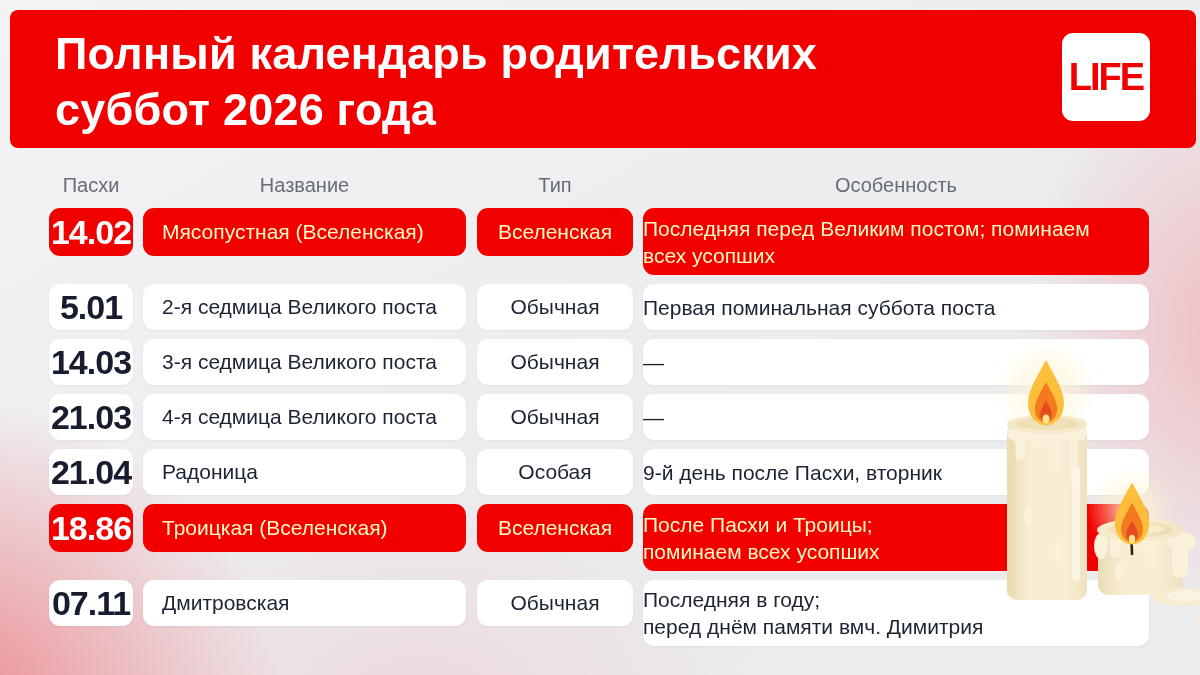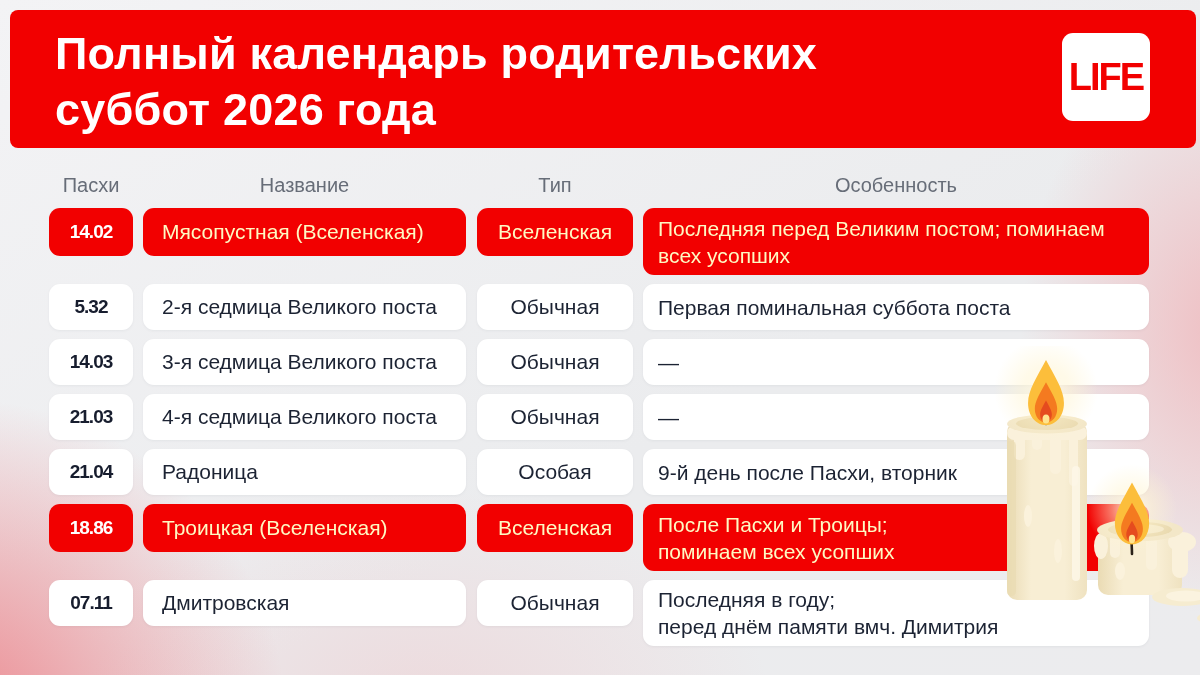--- a/index.html
+++ b/index.html
@@ -27,24 +27,24 @@
   .col-date{width:84px;margin-right:10px;}
   .col-name{width:323px;margin-right:11px;}
   .col-type{width:156px;margin-right:10px;}
   .col-feature{width:506px;text-align:center;}
   .rows{position:absolute;left:49px;top:208px;width:1100px;}
   .row{display:flex;align-items:flex-start;margin-bottom:9px;}
   .pill{background:#ffffff;border-radius:11px;height:46px;box-sizing:border-box;
     color:#1C2333;font-size:21px;display:flex;align-items:center;
     box-shadow:0 1px 3px rgba(25,30,60,.05);}
   .pill.date{width:84px;margin-right:10px;justify-content:center;
-    font-weight:800;font-size:19px;letter-spacing:-1px;color:#171D2E;}
+    font-weight:800;font-size:34px;letter-spacing:-1px;color:#171D2E;}
   .pill.name{width:323px;margin-right:11px;padding-left:19px;}
   .pill.type{width:156px;margin-right:10px;justify-content:center;}
-  .pill.feature{width:506px;padding-left:15px;}
+  .pill.feature{width:506px;}
   .pill.feature.two{height:66px;flex-direction:column;align-items:flex-start;justify-content:center;}
   .pill.feature .line{line-height:27px;}
   .row.hl .pill{background:#F20000;color:#fef9c3;height:48px;box-shadow:none;}
   .row.hl .pill.date{color:#ffffff;}
   .row.hl .pill.feature{height:67px;}
   
   .candles{position:absolute;left:950px;top:346px;pointer-events:none;}
 </style>
 </head>
 <body>
@@ -73,21 +73,21 @@
       <div class="pill date">14.02</div>
       <div class="pill name">Мясопустная (Вселенская)</div>
       <div class="pill type">Вселенская</div>
       <div class="pill feature two">
           <div class="line">Последняя перед Великим постом; поминаем</div>
           <div class="line">всех усопших</div>
         </div>
     </div>
 
     <div class="row">
-      <div class="pill date">5.32</div>
+      <div class="pill date">5.01</div>
       <div class="pill name">2-я седмица Великого поста</div>
       <div class="pill type">Обычная</div>
       <div class="pill feature">
           <div class="line">Первая поминальная суббота поста</div>
         </div>
     </div>
 
     <div class="row">
       <div class="pill date">14.03</div>
       <div class="pill name">3-я седмица Великого поста</div>

